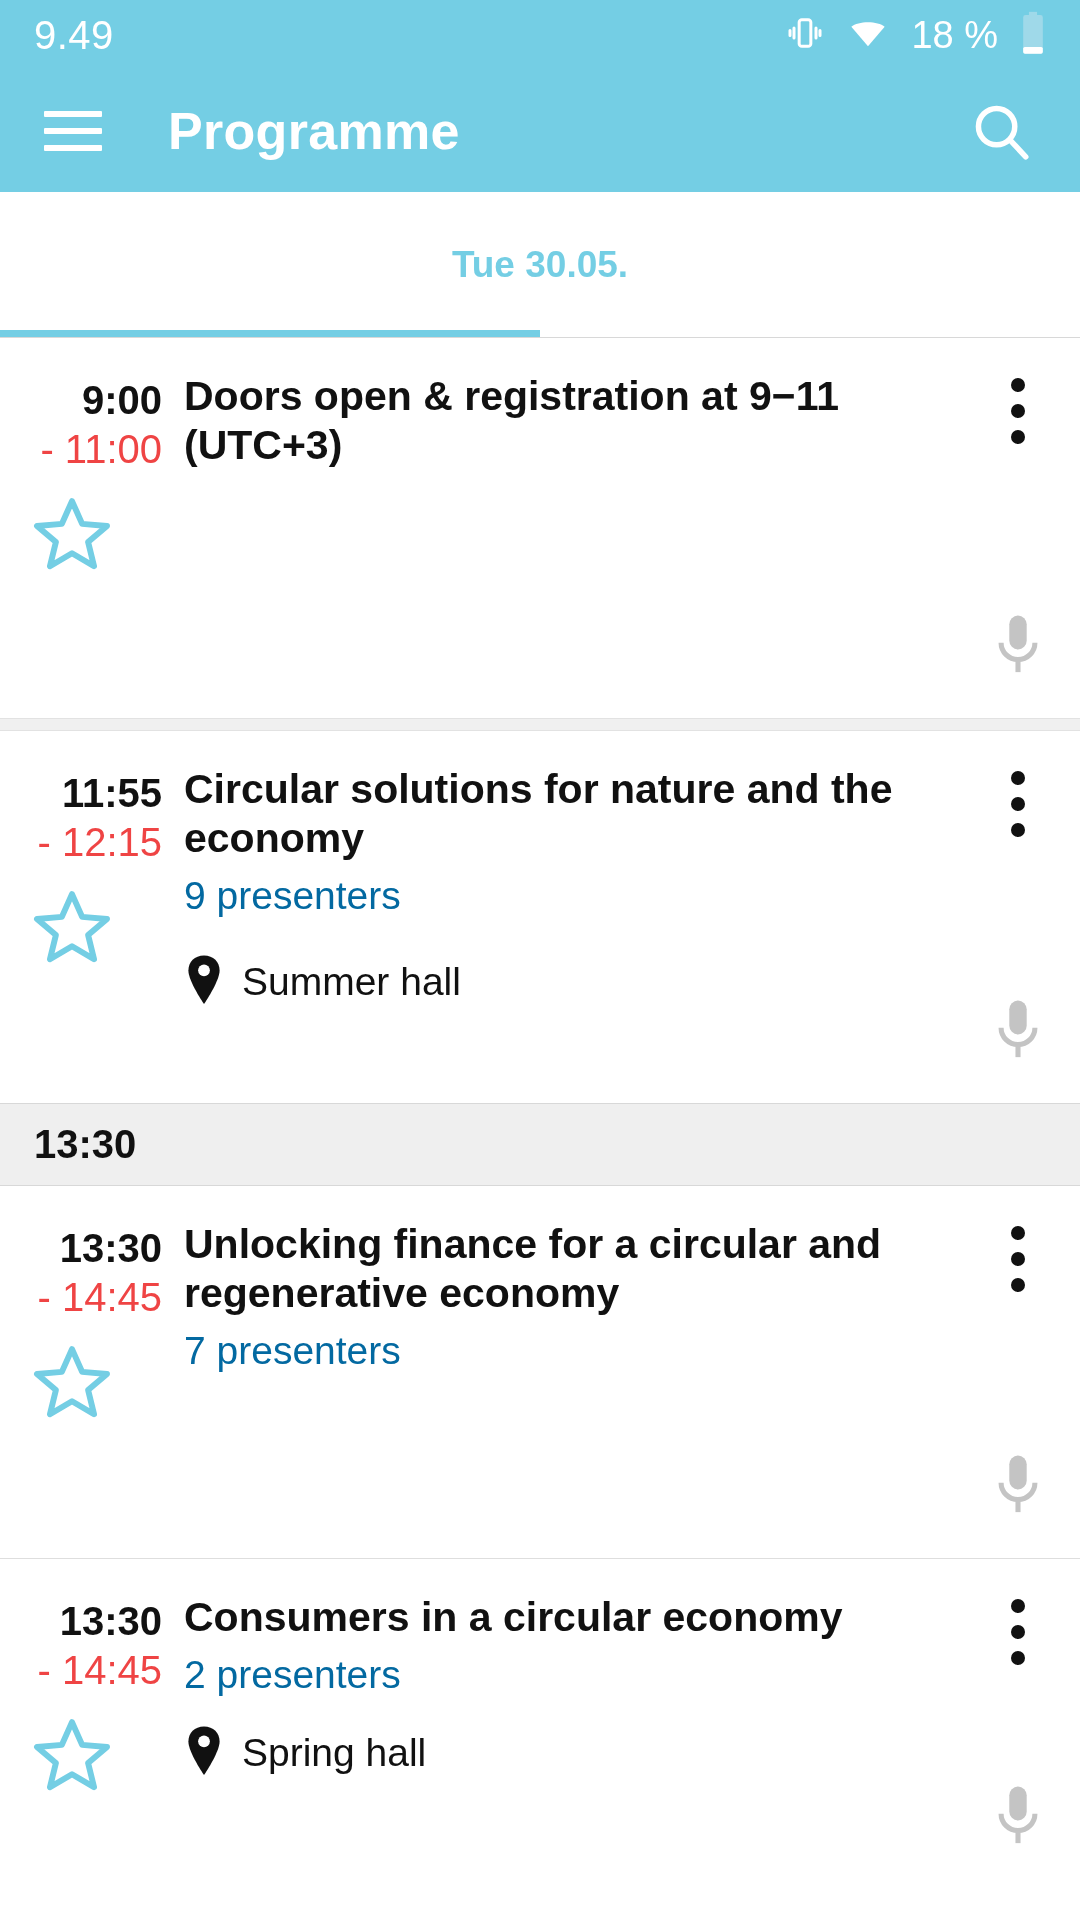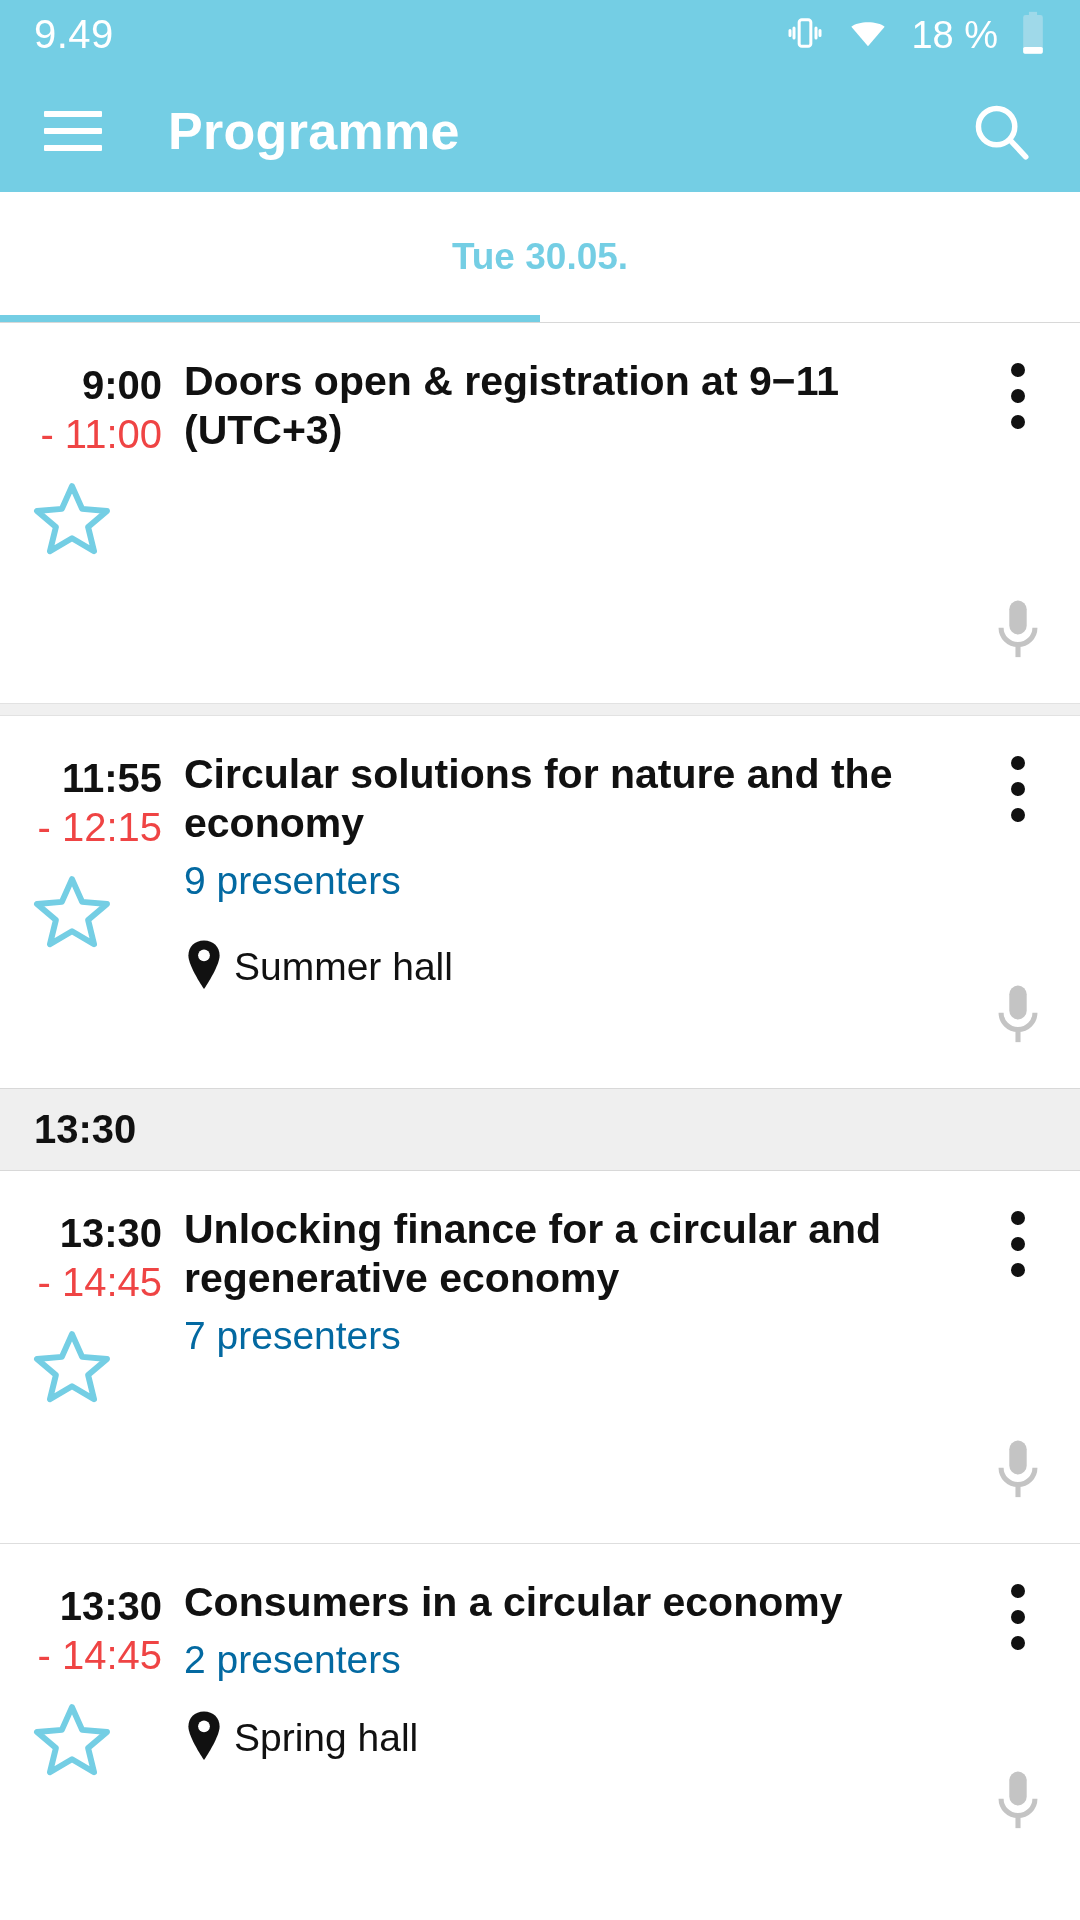--- a/index.html
+++ b/index.html
@@ -6,43 +6,43 @@
   html,body {
     width:1080px; height:1920px;
     font-family:"Liberation Sans", sans-serif;
     background:#ffffff;
     overflow:hidden;
   }
 
   
   .statusbar{
     height:70px; background:#74cee4;
-    display:flex; justify-content:space-between;
-    padding:12px 34px;
+    display:flex; align-items:center; justify-content:space-between;
+    padding:0 34px;
   }
   .status-clock{ color:#fff; font-size:40px; letter-spacing:.5px; }
   .status-right{ display:flex; align-items:center; gap:22px; }
   .status-pct{ color:#fff; font-size:38px; }
 
   
   .appbar{
     height:122px; background:#74cee4;
     display:flex; align-items:center; padding:0 44px;
   }
   .hamburger{ width:58px; display:flex; flex-direction:column; gap:11px; cursor:pointer; }
   .hamburger i{ display:block; height:6px; background:#fff; border-radius:1px; }
   .appbar-title{
     color:#fff; font-size:52px; font-weight:bold;
     margin-left:66px; flex:1; letter-spacing:.3px;
   }
   .search-btn{ width:70px; height:70px; display:flex; align-items:center; justify-content:center; cursor:pointer; }
 
   
   .tabs{
-    height:131px; background:#fff; display:flex; position:relative;
+    height:146px; background:#fff; display:flex; position:relative;
     border-bottom:1px solid #d8d8d8;
   }
   .tab{
     flex:1; display:flex; align-items:center; justify-content:center;
     font-size:37px; font-weight:bold; cursor:pointer;
   }
   .tab.active{ color:#74cee4; }
   .tab.inactive{ color:#111; }
   .tab-indicator{
     position:absolute; bottom:0; left:0; width:50%; height:7px; background:#74cee4;
@@ -62,21 +62,21 @@
   .card{ display:flex; padding:34px 0 28px 0; background:#fff; position:relative; }
 
   .col-time{ width:176px; flex:0 0 176px; padding-top:4px; text-align:right; padding-right:14px; }
   .time-start{ font-size:40px; font-weight:bold; color:#111; line-height:1.22;padding-left:36px; }
   .time-end{ font-size:40px; font-weight:normal; color:#ef4444; line-height:1.22; white-space:nowrap; }
   .star-wrap{ margin-top:18px; display:flex; justify-content:center; padding-right:18px; cursor:pointer; }
 
   .col-main{ flex:1; padding-right:10px; padding-left:8px; }
   .card-title{ font-size:41px; font-weight:bold; color:#111; line-height:1.2; }
   .card-sub{ font-size:39px; color:#0369a1; margin-top:10px; line-height:1.2; }
-  .card-loc{ display:flex; align-items:center; gap:10px; margin-top:34px; }
+  .card-loc{ display:flex; align-items:center; gap:18px; margin-top:34px; }
   .card-loc-label{ font-size:39px; color:#111; }
 
   .col-right{ width:124px; flex:0 0 124px; display:flex; flex-direction:column; align-items:center; }
   .kebab{ margin-top:6px; display:flex; flex-direction:column; gap:12px; cursor:pointer; }
   .kebab i{ width:14px; height:14px; border-radius:50%; background:#111; display:block; }
   .mic-wrap{ margin-top:auto; padding-top:40px; }
 </style>
 </head>
 <body>
 

